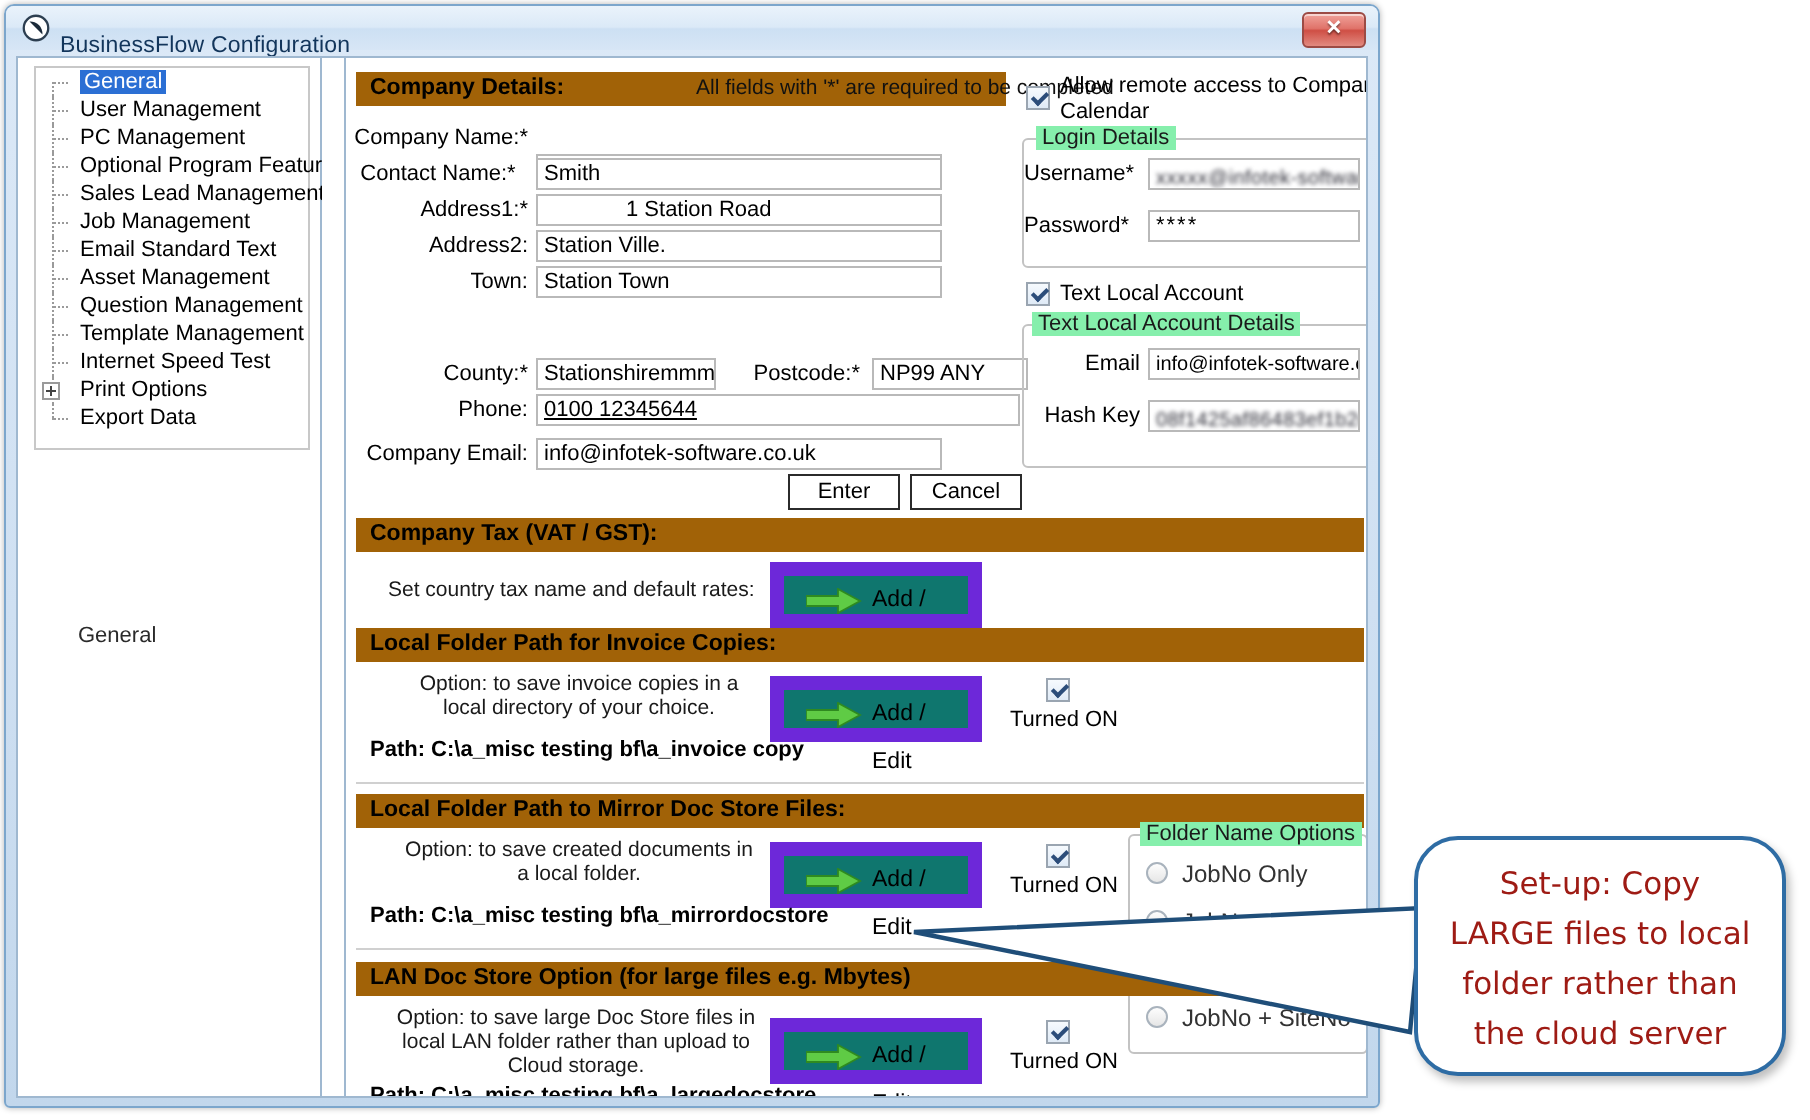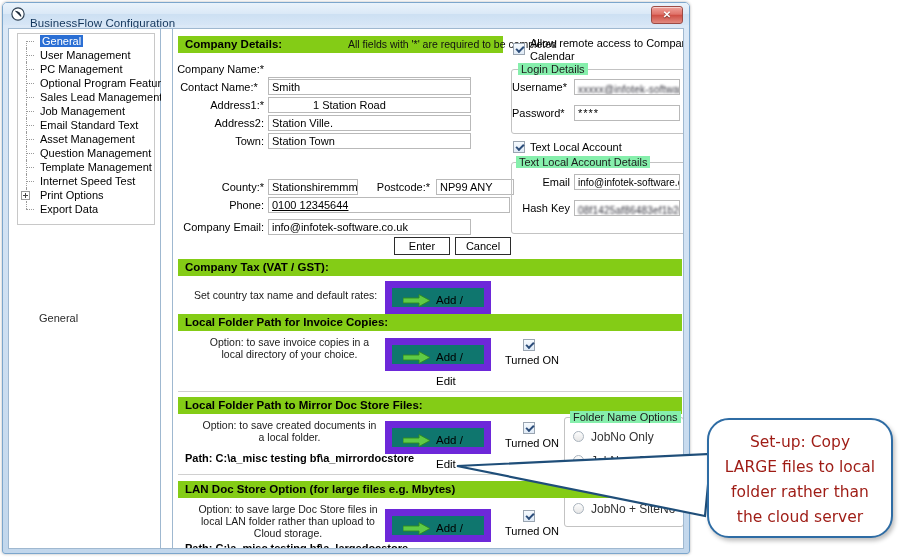--- a/index.html
+++ b/index.html
@@ -94,21 +94,21 @@
     background:#fff;border-right:1px solid #9fb8d0;box-sizing:border-box;
   }
 
   
   .content{
     position:absolute;left:165px;top:0;right:0;bottom:0;
     background:#fff;overflow:hidden;
   }
   .sec-head{
     position:absolute;height:17px;line-height:17px;
-    background:#84cc16;box-sizing:border-box;
+    background:#a16207;box-sizing:border-box;
     font-weight:bold;font-size:11.5px;color:#000;
     padding-left:7px;white-space:nowrap;
   }
   .sec-head .note{
     position:absolute;left:170px;top:0;font-weight:normal;font-size:10.5px;color:#111;
   }
 
   .flabel{
     position:absolute;text-align:right;font-size:11px;color:#000;white-space:nowrap;
   }
@@ -314,20 +314,21 @@
         <div class="opt-txt" style="left:18px;top:307px;width:195px;">Option: to save invoice copies in a
 local directory of your choice.</div>
         <div class="addedit" style="left:211px;top:309px;">
           <svg class="arrow" viewBox="0 0 28 13">
             <path d="M0 4 L16 4 L16 0.5 L27 6.5 L16 12.5 L16 9 L0 9 Z" fill="#5fcb45" stroke="#2f8a20" stroke-width="0.9"></path>
           </svg>
           <span class="txt">Add / Edit</span>
         </div>
         <div class="cbx" style="left:349px;top:310px;"></div>
         <div class="cbx-lbl" style="left:331px;top:325px;">Turned ON</div>
+        <div class="path-txt" style="left:11px;top:340px;">Path: C:\a_misc testing bf\a_invoice copy</div>
         <div class="hr-line" style="left:4px;top:362px;width:504px;"></div>
 
         <div class="sec-head" style="left:4px;top:368px;width:504px;">Local Folder Path to Mirror Doc Store Files:</div>
         <div class="opt-txt" style="left:18px;top:390px;width:195px;">Option: to save created documents in
 a local folder.</div>
         <div class="addedit" style="left:211px;top:392px;">
           <svg class="arrow" viewBox="0 0 28 13">
             <path d="M0 4 L16 4 L16 0.5 L27 6.5 L16 12.5 L16 9 L0 9 Z" fill="#5fcb45" stroke="#2f8a20" stroke-width="0.9"></path>
           </svg>
           <span class="txt">Add / Edit</span>

